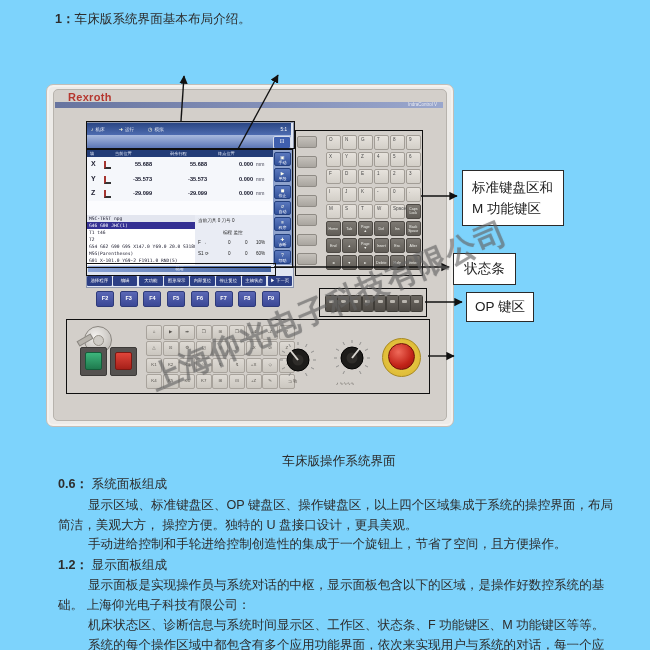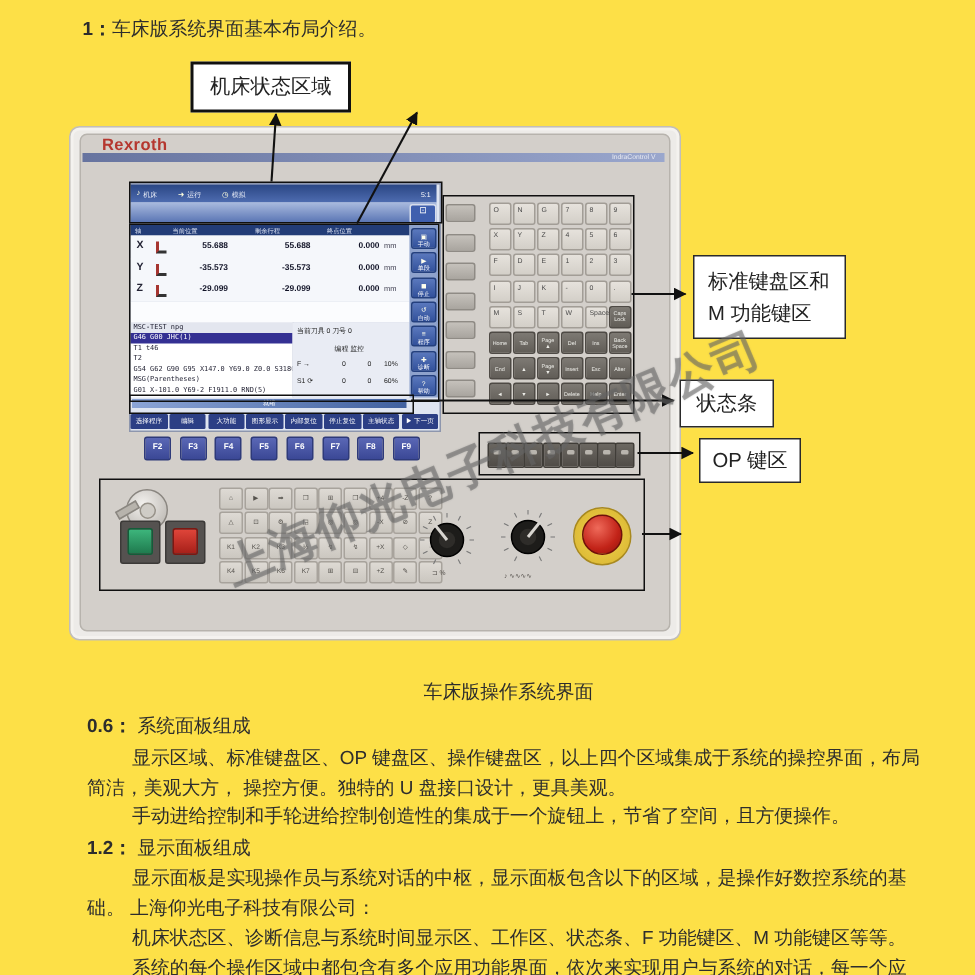--- a/index.html
+++ b/index.html
@@ -1,16 +1,16 @@
 <!DOCTYPE html>
 <html><head>
 <meta charset="utf-8">
 <style>
   html,body{margin:0;padding:0;background:#fff;}
-  #stage{position:relative;width:650px;height:650px;background:#fde047;overflow:hidden;
+  #stage{position:relative;width:650px;height:650px;background:#7dd3fc;overflow:hidden;
          font-family:"Liberation Sans",sans-serif;color:#2b2b2b;}
   .abs{position:absolute;}
   
   .doc-line{position:absolute;font-size:12.6px;color:#2d2d2d;white-space:nowrap;letter-spacing:0px;}
   .doc-line b{font-weight:bold;}
   .caption{left:0;width:650px;text-align:center;}
   
   .callout{position:absolute;background:#fff;border:1.6px solid #2a2a2a;display:flex;
            align-items:center;justify-content:center;font-size:13.5px;color:#222;z-index:20;}
   .callout.thick{border-width:2.2px;border-color:#111;}
@@ -101,23 +101,20 @@
              white-space:nowrap;z-index:32;text-shadow:0 0 1px rgba(90,90,90,.35);}
   svg.overlay{position:absolute;left:0;top:0;z-index:25;pointer-events:none;}
 </style>
 </head>
 <body>
 
 <div id="stage">
 
   <div class="doc-line" style="left:55px;top:11px;"><b>1：</b><span>车床版系统界面基本布局介绍。</span></div>
 
-  <div class="callout thick" style="left:127px;top:41px;width:103px;height:30px;">
-      <span>机床状态区域</span>
-    </div>
 
   <div class="callout" style="left:462px;top:170px;width:100px;height:54px;">
     <div class="two"><span>标准键盘区和</span><br>
     <span>M 功能键区</span></div>
   </div>
   <div class="callout" style="left:453px;top:253px;width:61px;height:30px;">
       <span>状态条</span>
     </div>
   <div class="callout" style="left:466px;top:292px;width:66px;height:28px;">
       <span>OP 键区</span>

